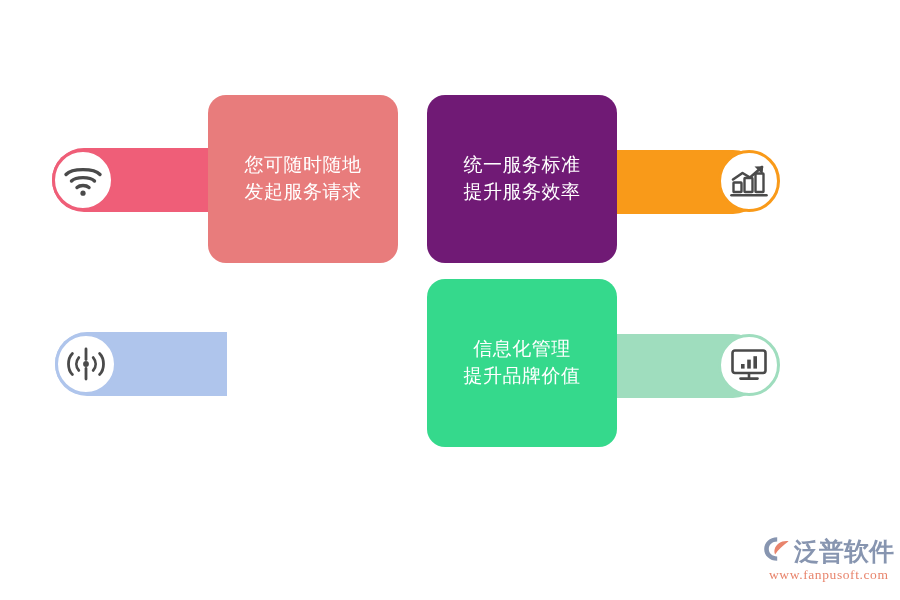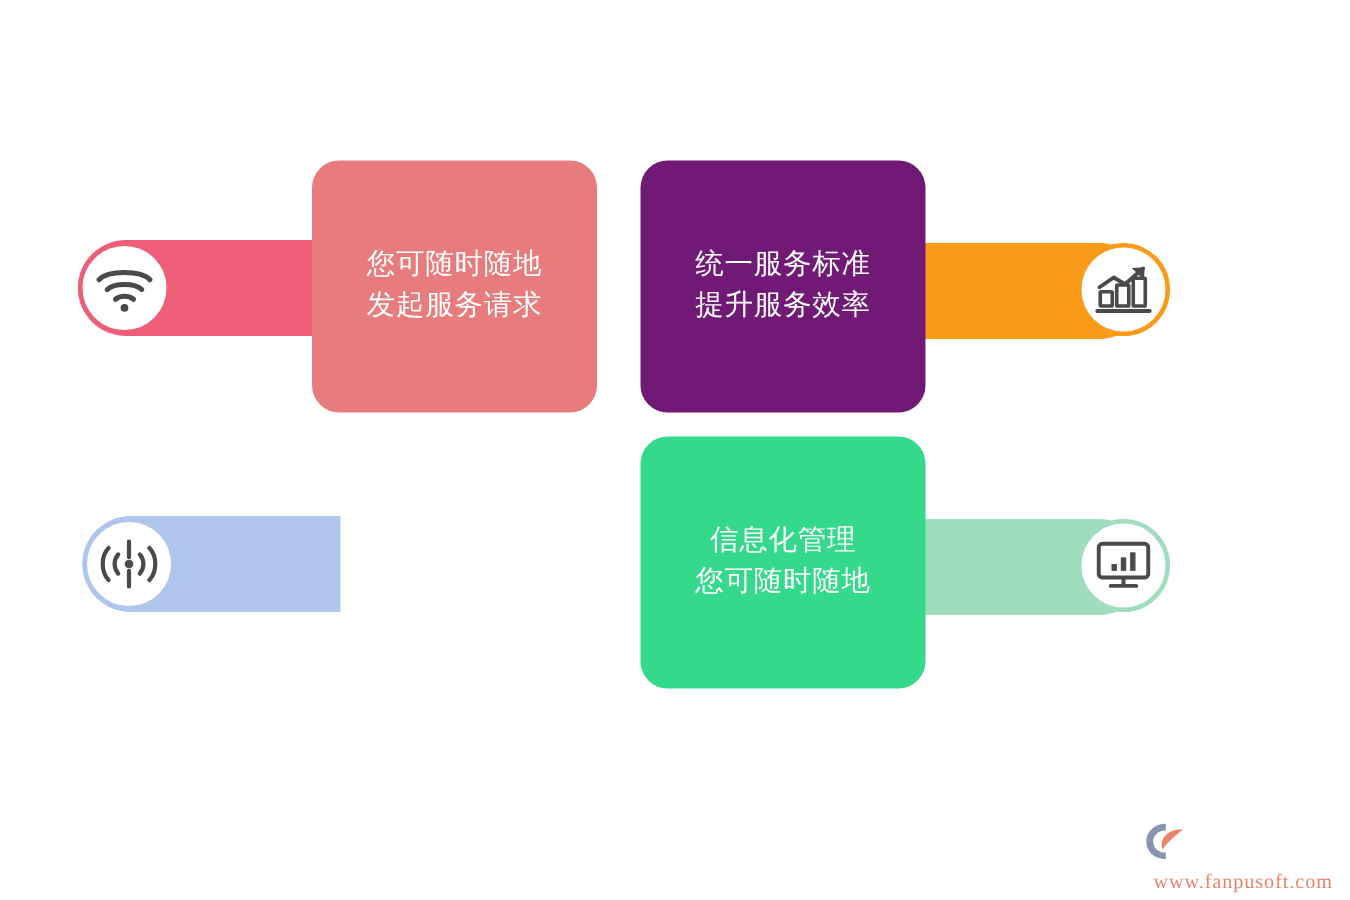--- a/index.html
+++ b/index.html
@@ -11,21 +11,21 @@
     height: 600px;
     background: #ffffff;
     font-family: "Liberation Sans", "DejaVu Sans", sans-serif;
     overflow: hidden;
     position: relative;
   }
 
   #stage {
     position: absolute;
     left: 0;
-    top: 12px;
+    top: 0;
     width: 900px;
     height: 476px;
     border-radius: 14px;
   }
 
   
   .connector {
     position: absolute;
     height: 64px;
   }
@@ -193,28 +193,29 @@
         <rect x="24.4" y="9.2" width="3.6" height="12.4" fill="#4a4a4a"></rect>
 
         <line x1="20" y1="26" x2="20" y2="31" stroke="#4a4a4a" stroke-width="2.6"></line>
         <line x1="11.5" y1="31.6" x2="28.5" y2="31.6" stroke="#4a4a4a" stroke-width="2.6" stroke-linecap="round"></line>
       </svg>
     </span>
   </div>
 
   <div class="card" id="card-br">
     <div class="card-text">信息化管理
-您可随时随地</div>
+提升品牌价值</div>
   </div>
 
   <div id="logo">
     <div id="logo-row">
       <span>
         <svg width="28" height="26" viewBox="0 0 28 26" fill="none">
           <path d="M14.2 1.2 C 6.6 1.2, 1.2 6.4, 1.2 13 C 1.2 19.6, 6.6 24.8, 14.2 24.8 L 14.2 20.4 C 9.2 20.4, 5.8 17.2, 5.8 13 C 5.8 8.8, 9.2 5.6, 14.2 5.6 Z" fill="#8795b0"></path>
           <path d="M25.6 5.2 C 19.4 4.2, 13.0 7.6, 11.6 13.4 C 11.2 15.2, 11.4 16.9, 12.1 18.4 C 15.0 14.0, 19.9 9.2, 25.6 5.2 Z" fill="#e8846c"></path>
         </svg>
       </span>
+      <span id="logo-word">泛普软件</span>
     </div>
     <div id="logo-url">www.fanpusoft.com</div>
   </div>
 
 </div>
 
 </body></html>

